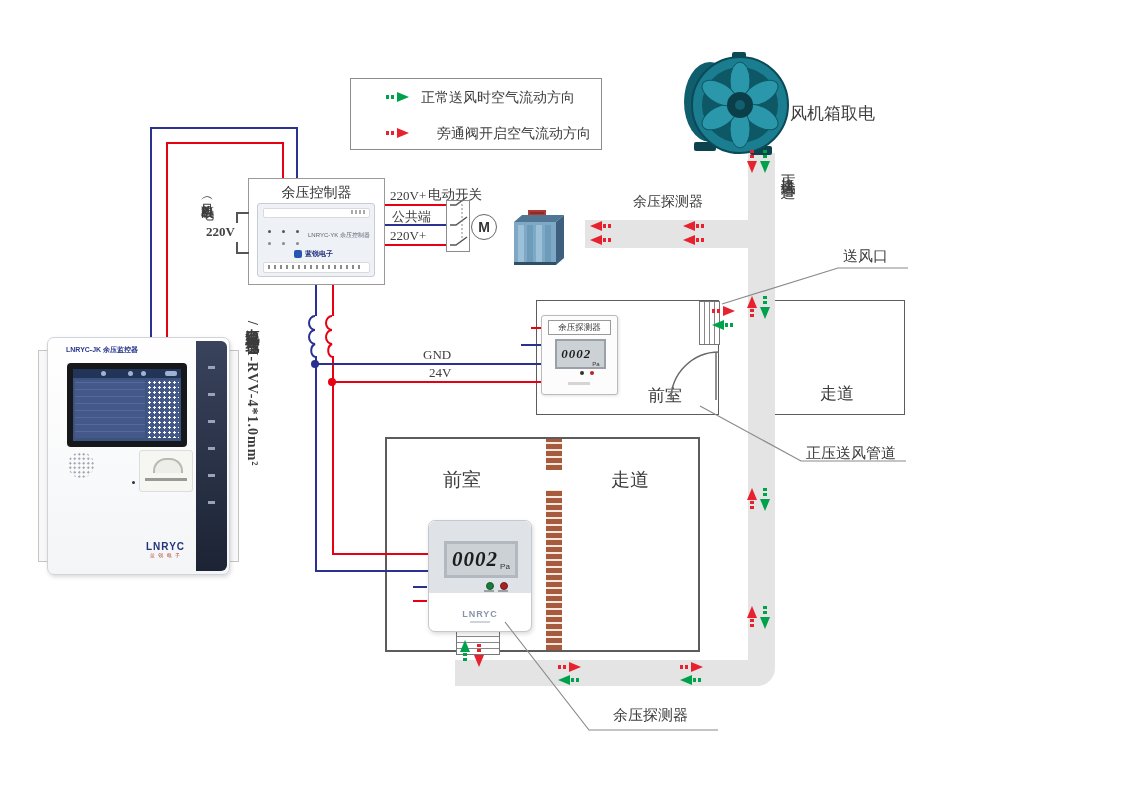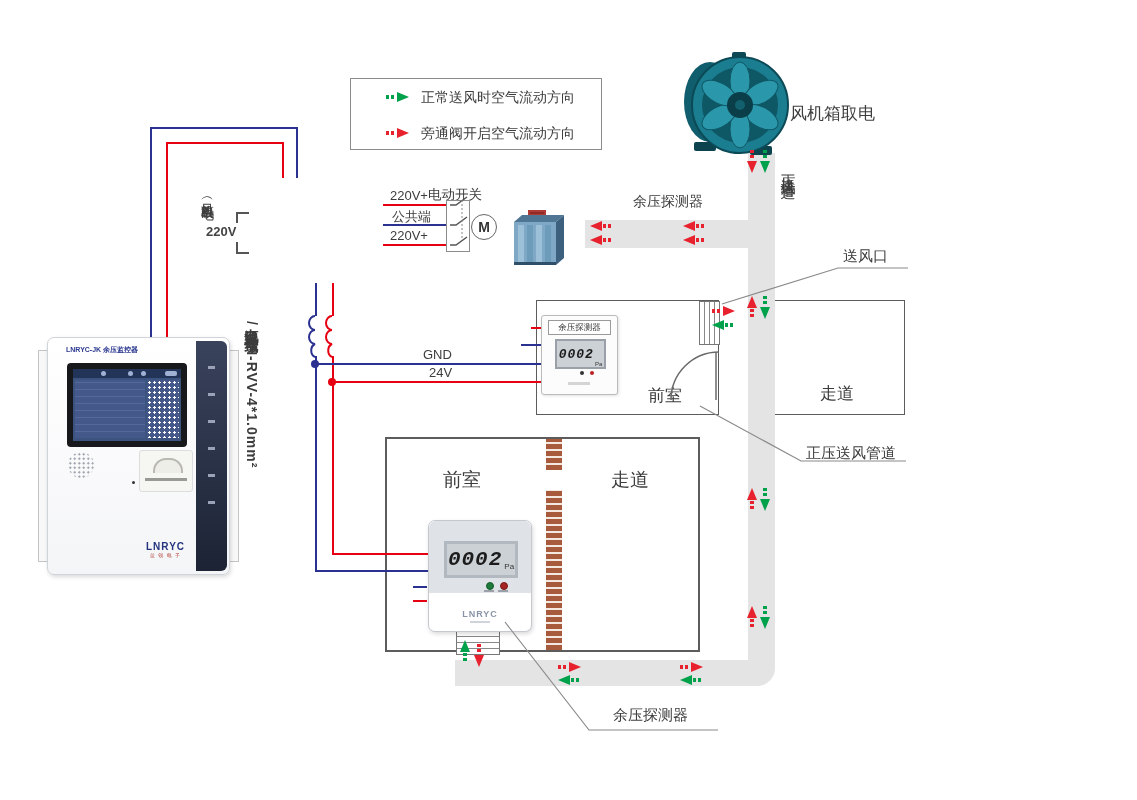--- a/index.html
+++ b/index.html
@@ -1,19 +1,19 @@
 <!DOCTYPE html>
 <html><head>
 <meta charset="utf-8">
 <style>
   html,body{margin:0;padding:0;background:#fff;}
   #canvas{position:relative;width:1137px;height:800px;background:#fff;outline:1px solid #e4e4e4;
           font-family:"Liberation Sans","DejaVu Sans",sans-serif;overflow:hidden;}
   .abs{position:absolute;}
-  .lbl{position:absolute;color:#3d3d3d;white-space:nowrap;}
+  .lbl{position:absolute;color:#3d3d3d;white-space:nowrap;font-family:Liberation Serif, serif;}
   .vt{writing-mode:vertical-rl;text-orientation:mixed;letter-spacing:2px;}
   .duct{position:absolute;background:#e4e4e4;}
   .room{position:absolute;background:#fff;border:2px solid #5c5c5c;box-sizing:border-box;}
   .wire{position:absolute;}
   .wire.h{height:2px;}
   .wire.v{width:2px;}
   .blue{background:#2b3190;}
   .red{background:#e60012;}
   .dot{position:absolute;border-radius:50%;}
   
@@ -23,21 +23,21 @@
   .fv{flex-direction:column;}
   .fv.up{flex-direction:column-reverse;}
   .g{--c:#00a14b;} .r{--c:#e8212e;}
   .fh .t{width:10px;height:4px;background:repeating-linear-gradient(90deg,var(--c) 0 3px,transparent 3px 5px);}
   .fv .t{width:4px;height:10px;background:repeating-linear-gradient(180deg,var(--c) 0 3px,transparent 3px 5px);}
   .fh .h,.fv .h{width:0;height:0;}
   .fh.right .h{border-top:5px solid transparent;border-bottom:5px solid transparent;border-left:12px solid var(--c);}
   .fh.left  .h{border-top:5px solid transparent;border-bottom:5px solid transparent;border-right:12px solid var(--c);}
   .fv.down .h{border-left:5px solid transparent;border-right:5px solid transparent;border-top:12px solid var(--c);}
   .fv.up   .h{border-left:5px solid transparent;border-right:5px solid transparent;border-bottom:12px solid var(--c);}
-  .lcdtxt{font-family:Liberation Mono, monospace;font-weight:bold;font-style:italic;color:#1c1c1c;letter-spacing:1px;}
+  .lcdtxt{font-family:Liberation Serif, serif;font-weight:bold;font-style:italic;color:#1c1c1c;letter-spacing:1px;}
   .grille{position:absolute;background:#fff;border:1.5px solid #777;box-sizing:border-box;}
 </style>
 </head>
 <body>
 
 <div id="canvas">
 
   <div class="room" style="left:770px;top:300px;width:135px;height:115px;border-width:1.5px;z-index:1;"></div>
 
   <div class="duct" style="left:748px;top:153px;width:27px;height:533px;border-bottom-right-radius:18px;z-index:2;"></div>
@@ -61,21 +61,21 @@
   <div class="abs" style="left:350px;top:78px;width:250px;height:70px;border:1.5px solid #8c8c8c;background:#fff;z-index:5;"></div>
   <span class="fh right g" style="left:386px;top:92px;">
       <span class="t"></span>
       <span class="h"></span>
     </span>
   <div class="lbl" style="left:421px;top:89px;font-size:14px;z-index:6;">正常送风时空气流动方向</div>
   <span class="fh right r" style="left:386px;top:128px;">
       <span class="t"></span>
       <span class="h"></span>
     </span>
-  <div class="lbl" style="left:421px;top:125px;font-size:14px;z-index:6;">旁通阀开启空气流动方向</div>
+  <div class="lbl" style="left:437px;top:125px;font-size:14px;z-index:6;">旁通阀开启空气流动方向</div>
 
   <svg class="abs" style="left:676px;top:50px;z-index:3;" width="118" height="112" viewBox="0 0 118 112">
     <rect x="56" y="2" width="14" height="9" rx="2" fill="#0d4954"></rect>
     <ellipse cx="34" cy="52" rx="26" ry="40" fill="#0f5d6d"></ellipse>
     <rect x="18" y="92" width="22" height="9" rx="2" fill="#0c434e"></rect>
     <rect x="74" y="96" width="22" height="9" rx="2" fill="#0c434e"></rect>
     <circle cx="64" cy="55" r="48" fill="#1b7d90" stroke="#0b4a56" stroke-width="2"></circle>
     <circle cx="64" cy="55" r="38" fill="#0e5765"></circle>
     <g fill="#2a97aa" stroke="#0e5765" stroke-width="1">
       <ellipse cx="64" cy="31" rx="10" ry="19"></ellipse>
@@ -88,20 +88,42 @@
     <circle cx="64" cy="55" r="13" fill="#0a3e49"></circle>
     <circle cx="64" cy="55" r="5" fill="#12606e"></circle>
   </svg>
   <div class="lbl" style="left:790px;top:102px;font-size:17px;z-index:5;">风机箱取电</div>
 
   <div class="lbl vt" style="left:778px;top:163px;font-size:15px;z-index:5;">正压送风管道</div>
   <div class="lbl" style="left:633px;top:193px;font-size:14px;z-index:5;">余压探测器</div>
   <div class="lbl" style="left:843px;top:247px;font-size:15px;z-index:5;">送风口</div>
   <div class="lbl" style="left:806px;top:444px;font-size:15px;z-index:5;">正压送风管道</div>
 
+  <div class="abs" style="left:248px;top:178px;width:135px;height:105px;border:1.5px solid #999;background:#fff;z-index:5;">
+    <div style="text-align:center;font-size:14px;color:#333;margin-top:5px;">余压控制器</div>
+    <div style="position:absolute;left:8px;top:24px;width:116px;height:72px;background:#eef1f5;border:1px solid #c8ccd4;border-radius:3px;">
+      <div style="position:absolute;left:5px;top:4px;width:105px;height:8px;background:#fff;border:1px solid #dadada;border-radius:2px;">
+        <div style="position:absolute;right:2px;top:1px;width:16px;height:4px;background:repeating-linear-gradient(90deg,#aaa 0 2px,transparent 2px 4px);"></div>
+      </div>
+      <span class="dot" style="left:10px;top:26px;width:3px;height:3px;background:#555;"></span>
+      <span class="dot" style="left:24px;top:26px;width:3px;height:3px;background:#555;"></span>
+      <span class="dot" style="left:38px;top:26px;width:3px;height:3px;background:#555;"></span>
+      <span class="dot" style="left:10px;top:38px;width:3px;height:3px;background:#888;"></span>
+      <span class="dot" style="left:24px;top:38px;width:3px;height:3px;background:#888;"></span>
+      <span class="dot" style="left:38px;top:38px;width:3px;height:3px;background:#888;"></span>
+      <div style="position:absolute;left:50px;top:27px;font-size:6px;color:#5a6270;white-space:nowrap;">LNRYC-YK 余压控制器</div>
+      <div style="position:absolute;left:36px;top:45px;display:flex;align-items:center;gap:3px;">
+        <span style="width:8px;height:8px;background:#2456b4;border-radius:2px;display:inline-block;"></span>
+        <span style="font-size:7px;font-weight:bold;color:#23337f;">蓝锐电子</span>
+      </div>
+      <div style="position:absolute;left:5px;bottom:3px;width:105px;height:9px;background:#fff;border:1px solid #dadada;border-radius:2px;">
+        <div style="position:absolute;left:4px;top:2px;width:96px;height:4px;background:repeating-linear-gradient(90deg,#8a8a8a 0 2px,transparent 2px 6px);"></div>
+      </div>
+    </div>
+  </div>
 
   <div class="abs" style="left:236px;top:212px;width:13px;height:1.5px;background:#555;z-index:5;"></div>
   <div class="abs" style="left:236px;top:212px;width:1.5px;height:11px;background:#555;z-index:5;"></div>
   <div class="abs" style="left:236px;top:252px;width:13px;height:1.5px;background:#555;z-index:5;"></div>
   <div class="abs" style="left:236px;top:242px;width:1.5px;height:11px;background:#555;z-index:5;"></div>
   <div class="lbl" style="left:206px;top:224px;font-size:13px;font-weight:bold;color:#444;z-index:5;">220V</div>
   <div class="lbl vt" style="left:198px;top:192px;font-size:13px;letter-spacing:1px;z-index:5;">（风机箱取电）</div>
 
   <div class="lbl vt" style="left:243px;top:318px;font-size:14px;font-weight:bold;color:#3c3c3c;letter-spacing:1px;z-index:5;">电源线/信号线  NH-RVV-4*1.0mm²</div>
 

